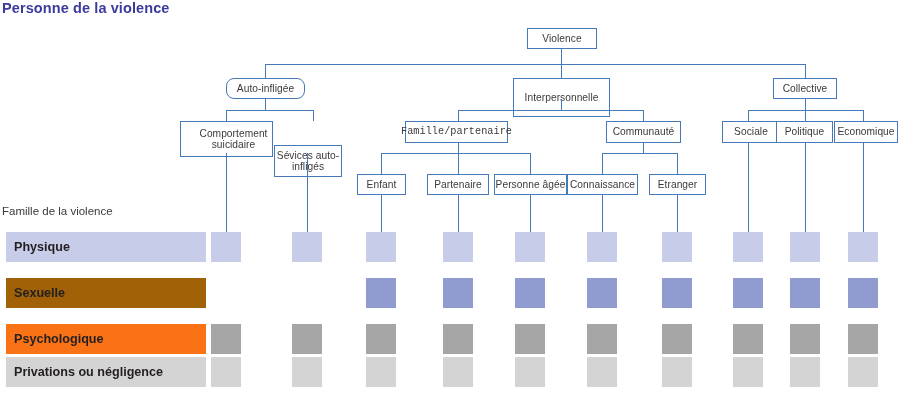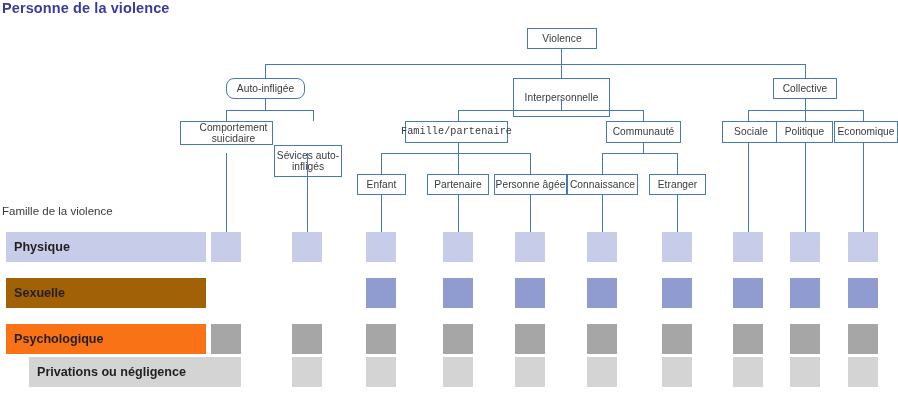--- a/index.html
+++ b/index.html
@@ -81,21 +81,21 @@
 
     <div class="node" style="left: 226px; top: 78px; width: 79px; height: 21px; border-color: rgb(69, 121, 184); border-radius: 8px;">Auto-infligée</div>
     <div class="node" style="left: 513px; top: 78px; width: 97px; height: 39px; border-color: rgb(69, 121, 184);">Interpersonnelle</div>
     <div class="node" style="left: 773px; top: 78px; width: 64px; height: 21px; border-color: rgb(69, 121, 184);">Collective</div>
 
     <div class="line v" style="left: 265px; top: 99px; height: 11px; background: rgb(69, 121, 184);"></div>
     <div class="line h" style="left: 226px; top: 110px; width: 88px; background: rgb(69, 121, 184);"></div>
     <div class="line v" style="left: 226px; top: 110px; height: 11px; background: rgb(69, 121, 184);"></div>
     <div class="line v" style="left: 313px; top: 110px; height: 11px; background: rgb(69, 121, 184);"></div>
 
-    <div class="node two-line" style="left: 180px; top: 121px; width: 93px; height: 24px; border-color: rgb(69, 121, 184); padding-left: 14px;">Comportement suicidaire</div>
+    <div class="node two-line" style="left: 180px; top: 121px; width: 93px; height: 36px; border-color: rgb(69, 121, 184); padding-left: 14px;">Comportement suicidaire</div>
     <div class="node two-line" style="left: 274px; top: 121px; width: 68px; height: 32px; border-color: rgb(69, 121, 184); margin-top: 24px;">Sévices auto-infligés</div>
 
     <div class="line v" style="left: 561px; top: 99px; height: 11px; background: rgb(69, 121, 184);"></div>
     <div class="line h" style="left: 458px; top: 110px; width: 186px; background: rgb(69, 121, 184);"></div>
     <div class="line v" style="left: 458px; top: 110px; height: 11px; background: rgb(69, 121, 184);"></div>
     <div class="line v" style="left: 643px; top: 110px; height: 11px; background: rgb(69, 121, 184);"></div>
 
     <div class="node" style="left: 405px; top: 121px; width: 103px; height: 22px; border-color: rgb(69, 121, 184); font-family: Liberation Mono, monospace;">Famille/partenaire</div>
     <div class="node" style="left: 606px; top: 121px; width: 75px; height: 22px; border-color: rgb(69, 121, 184);">Communauté</div>
 
@@ -166,21 +166,21 @@
       <div class="cell" style="left: 211px; top: 324px; height: 30px; background: rgb(166, 166, 166);"></div>
       <div class="cell" style="left: 292px; top: 324px; height: 30px; background: rgb(166, 166, 166);"></div>
       <div class="cell" style="left: 366px; top: 324px; height: 30px; background: rgb(166, 166, 166);"></div>
       <div class="cell" style="left: 443px; top: 324px; height: 30px; background: rgb(166, 166, 166);"></div>
       <div class="cell" style="left: 515px; top: 324px; height: 30px; background: rgb(166, 166, 166);"></div>
       <div class="cell" style="left: 587px; top: 324px; height: 30px; background: rgb(166, 166, 166);"></div>
       <div class="cell" style="left: 662px; top: 324px; height: 30px; background: rgb(166, 166, 166);"></div>
       <div class="cell" style="left: 733px; top: 324px; height: 30px; background: rgb(166, 166, 166);"></div>
       <div class="cell" style="left: 790px; top: 324px; height: 30px; background: rgb(166, 166, 166);"></div>
       <div class="cell" style="left: 848px; top: 324px; height: 30px; background: rgb(166, 166, 166);"></div>
-      <div class="row-bar" style="top: 357px; height: 30px; background: rgb(212, 212, 212); margin-left: 23px;">Privations ou négligence</div>
+      <div class="row-bar" style="top: 357px; height: 30px; background: rgb(212, 212, 212);">Privations ou négligence</div>
       <div class="cell" style="left: 211px; top: 357px; height: 30px; background: rgb(212, 212, 212);"></div>
       <div class="cell" style="left: 292px; top: 357px; height: 30px; background: rgb(212, 212, 212);"></div>
       <div class="cell" style="left: 366px; top: 357px; height: 30px; background: rgb(212, 212, 212);"></div>
       <div class="cell" style="left: 443px; top: 357px; height: 30px; background: rgb(212, 212, 212);"></div>
       <div class="cell" style="left: 515px; top: 357px; height: 30px; background: rgb(212, 212, 212);"></div>
       <div class="cell" style="left: 587px; top: 357px; height: 30px; background: rgb(212, 212, 212);"></div>
       <div class="cell" style="left: 662px; top: 357px; height: 30px; background: rgb(212, 212, 212);"></div>
       <div class="cell" style="left: 733px; top: 357px; height: 30px; background: rgb(212, 212, 212);"></div>
       <div class="cell" style="left: 790px; top: 357px; height: 30px; background: rgb(212, 212, 212);"></div>
       <div class="cell" style="left: 848px; top: 357px; height: 30px; background: rgb(212, 212, 212);"></div>

